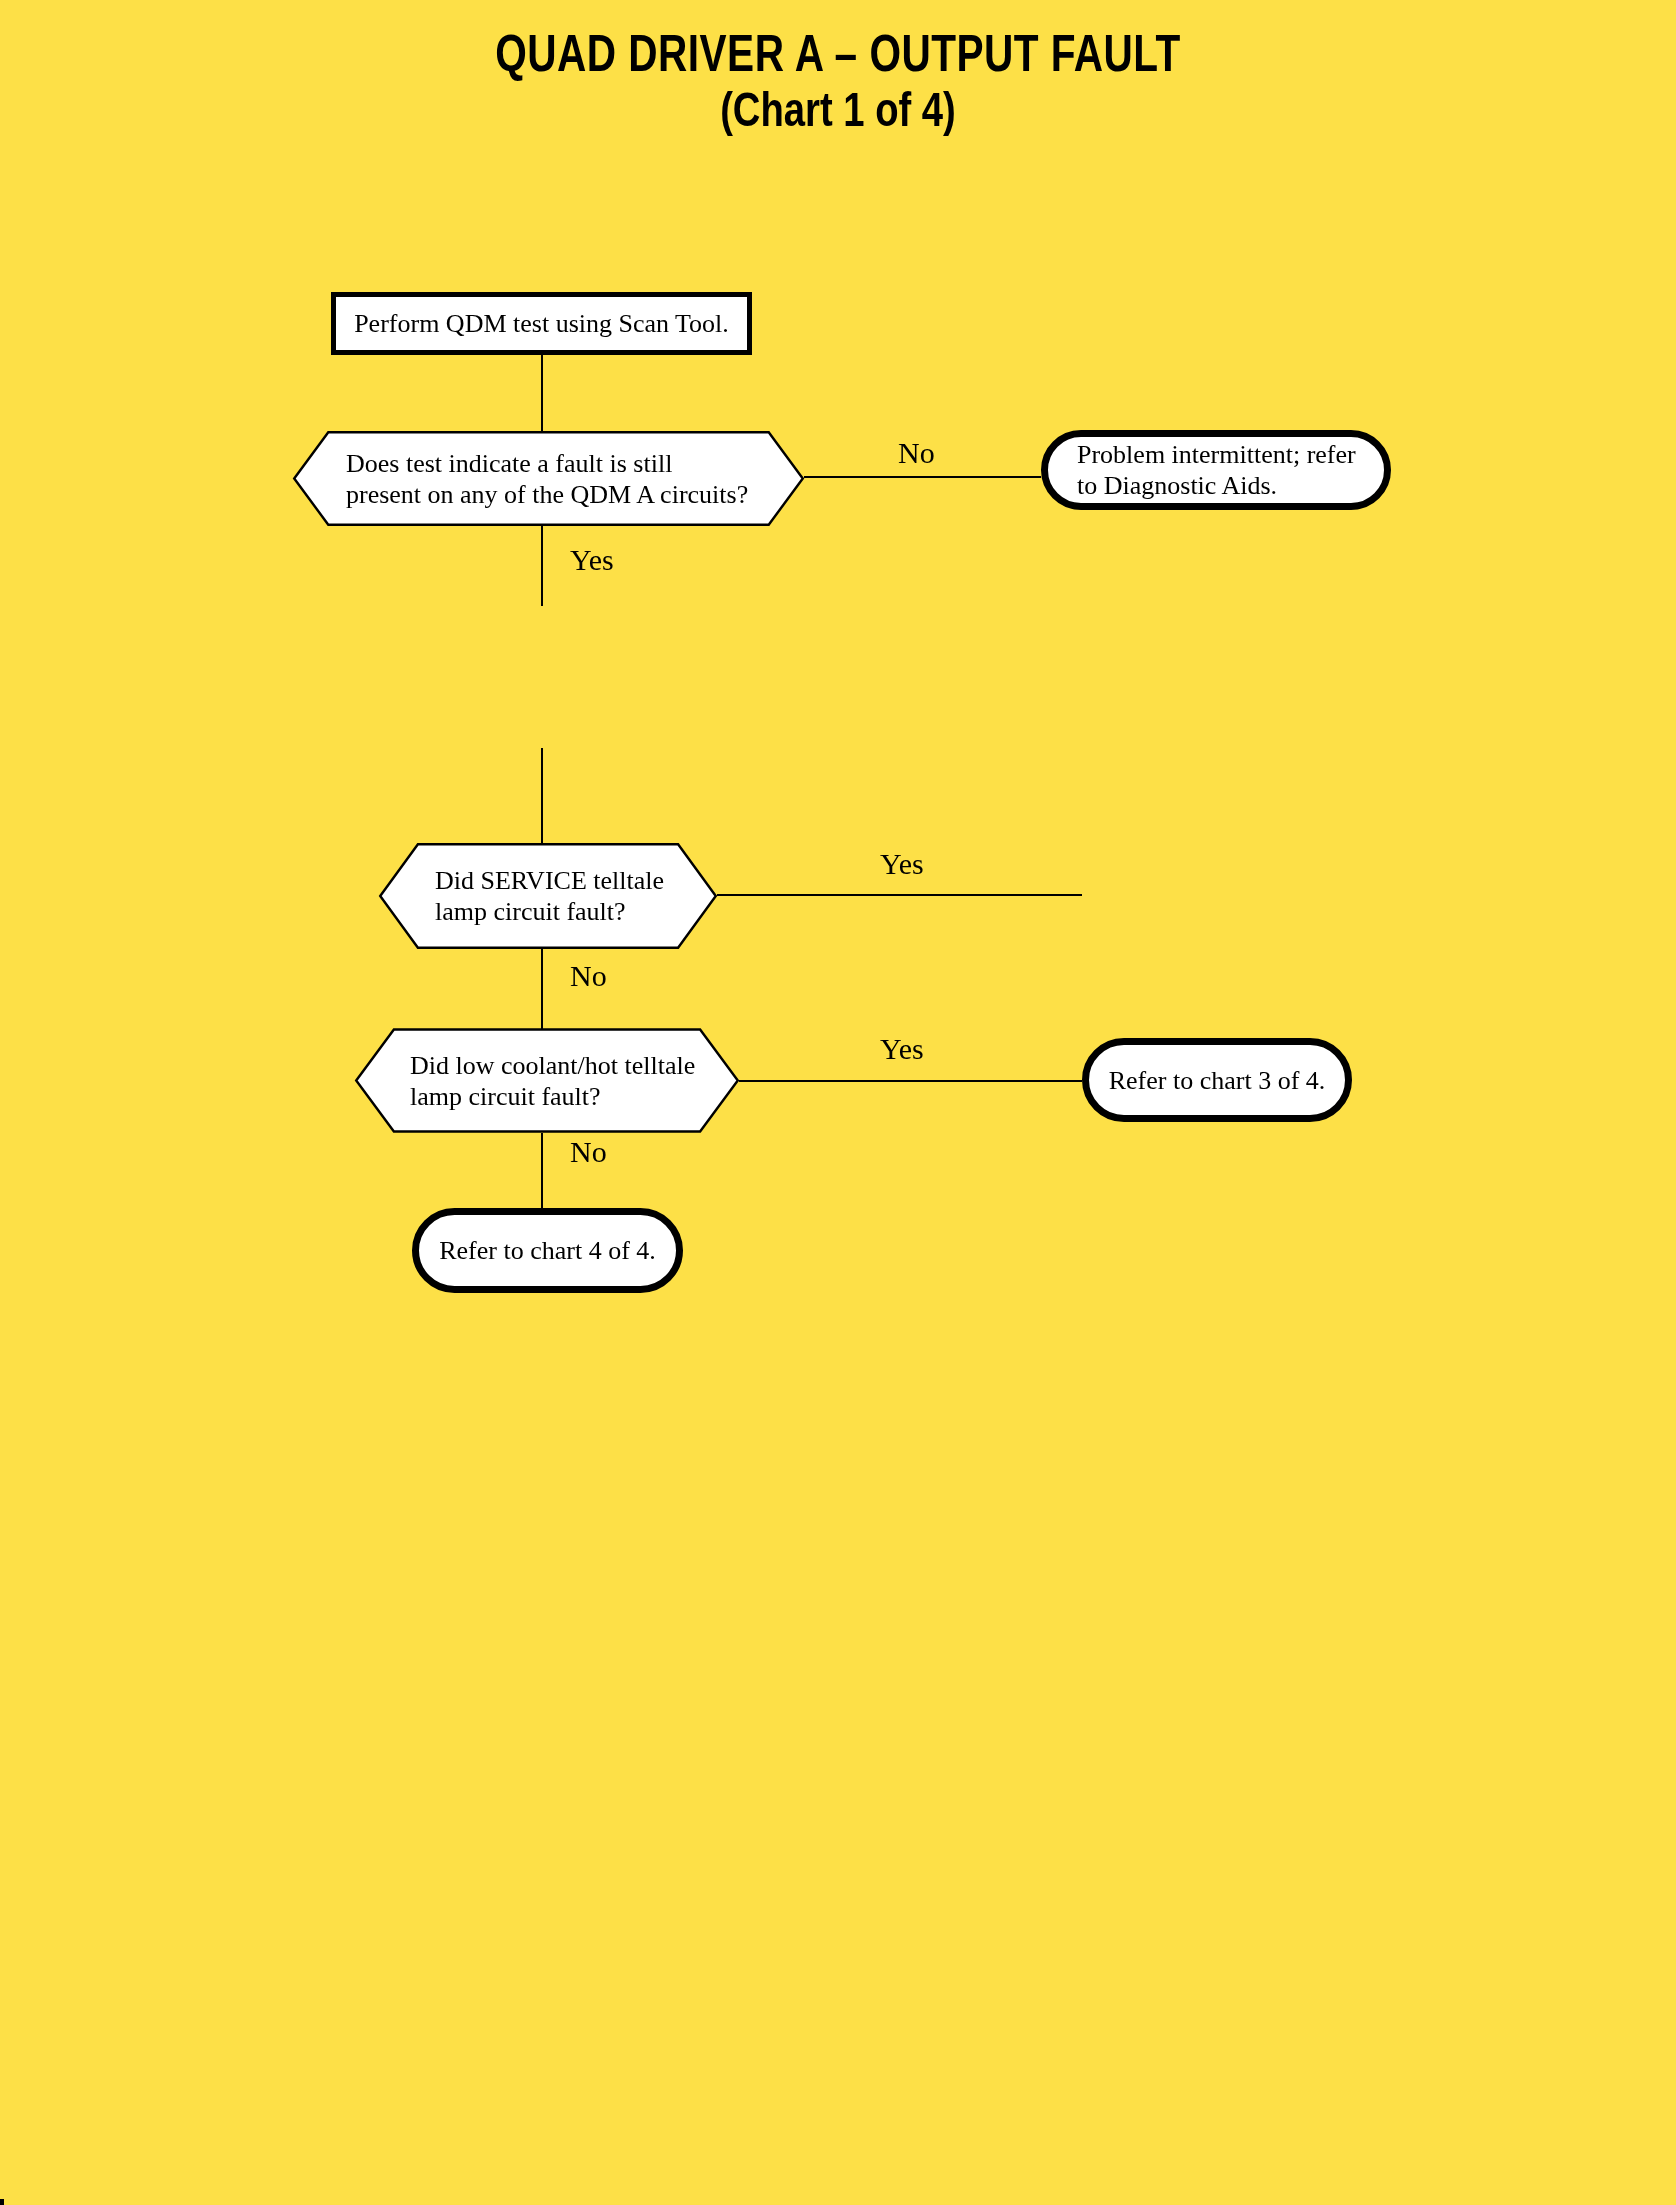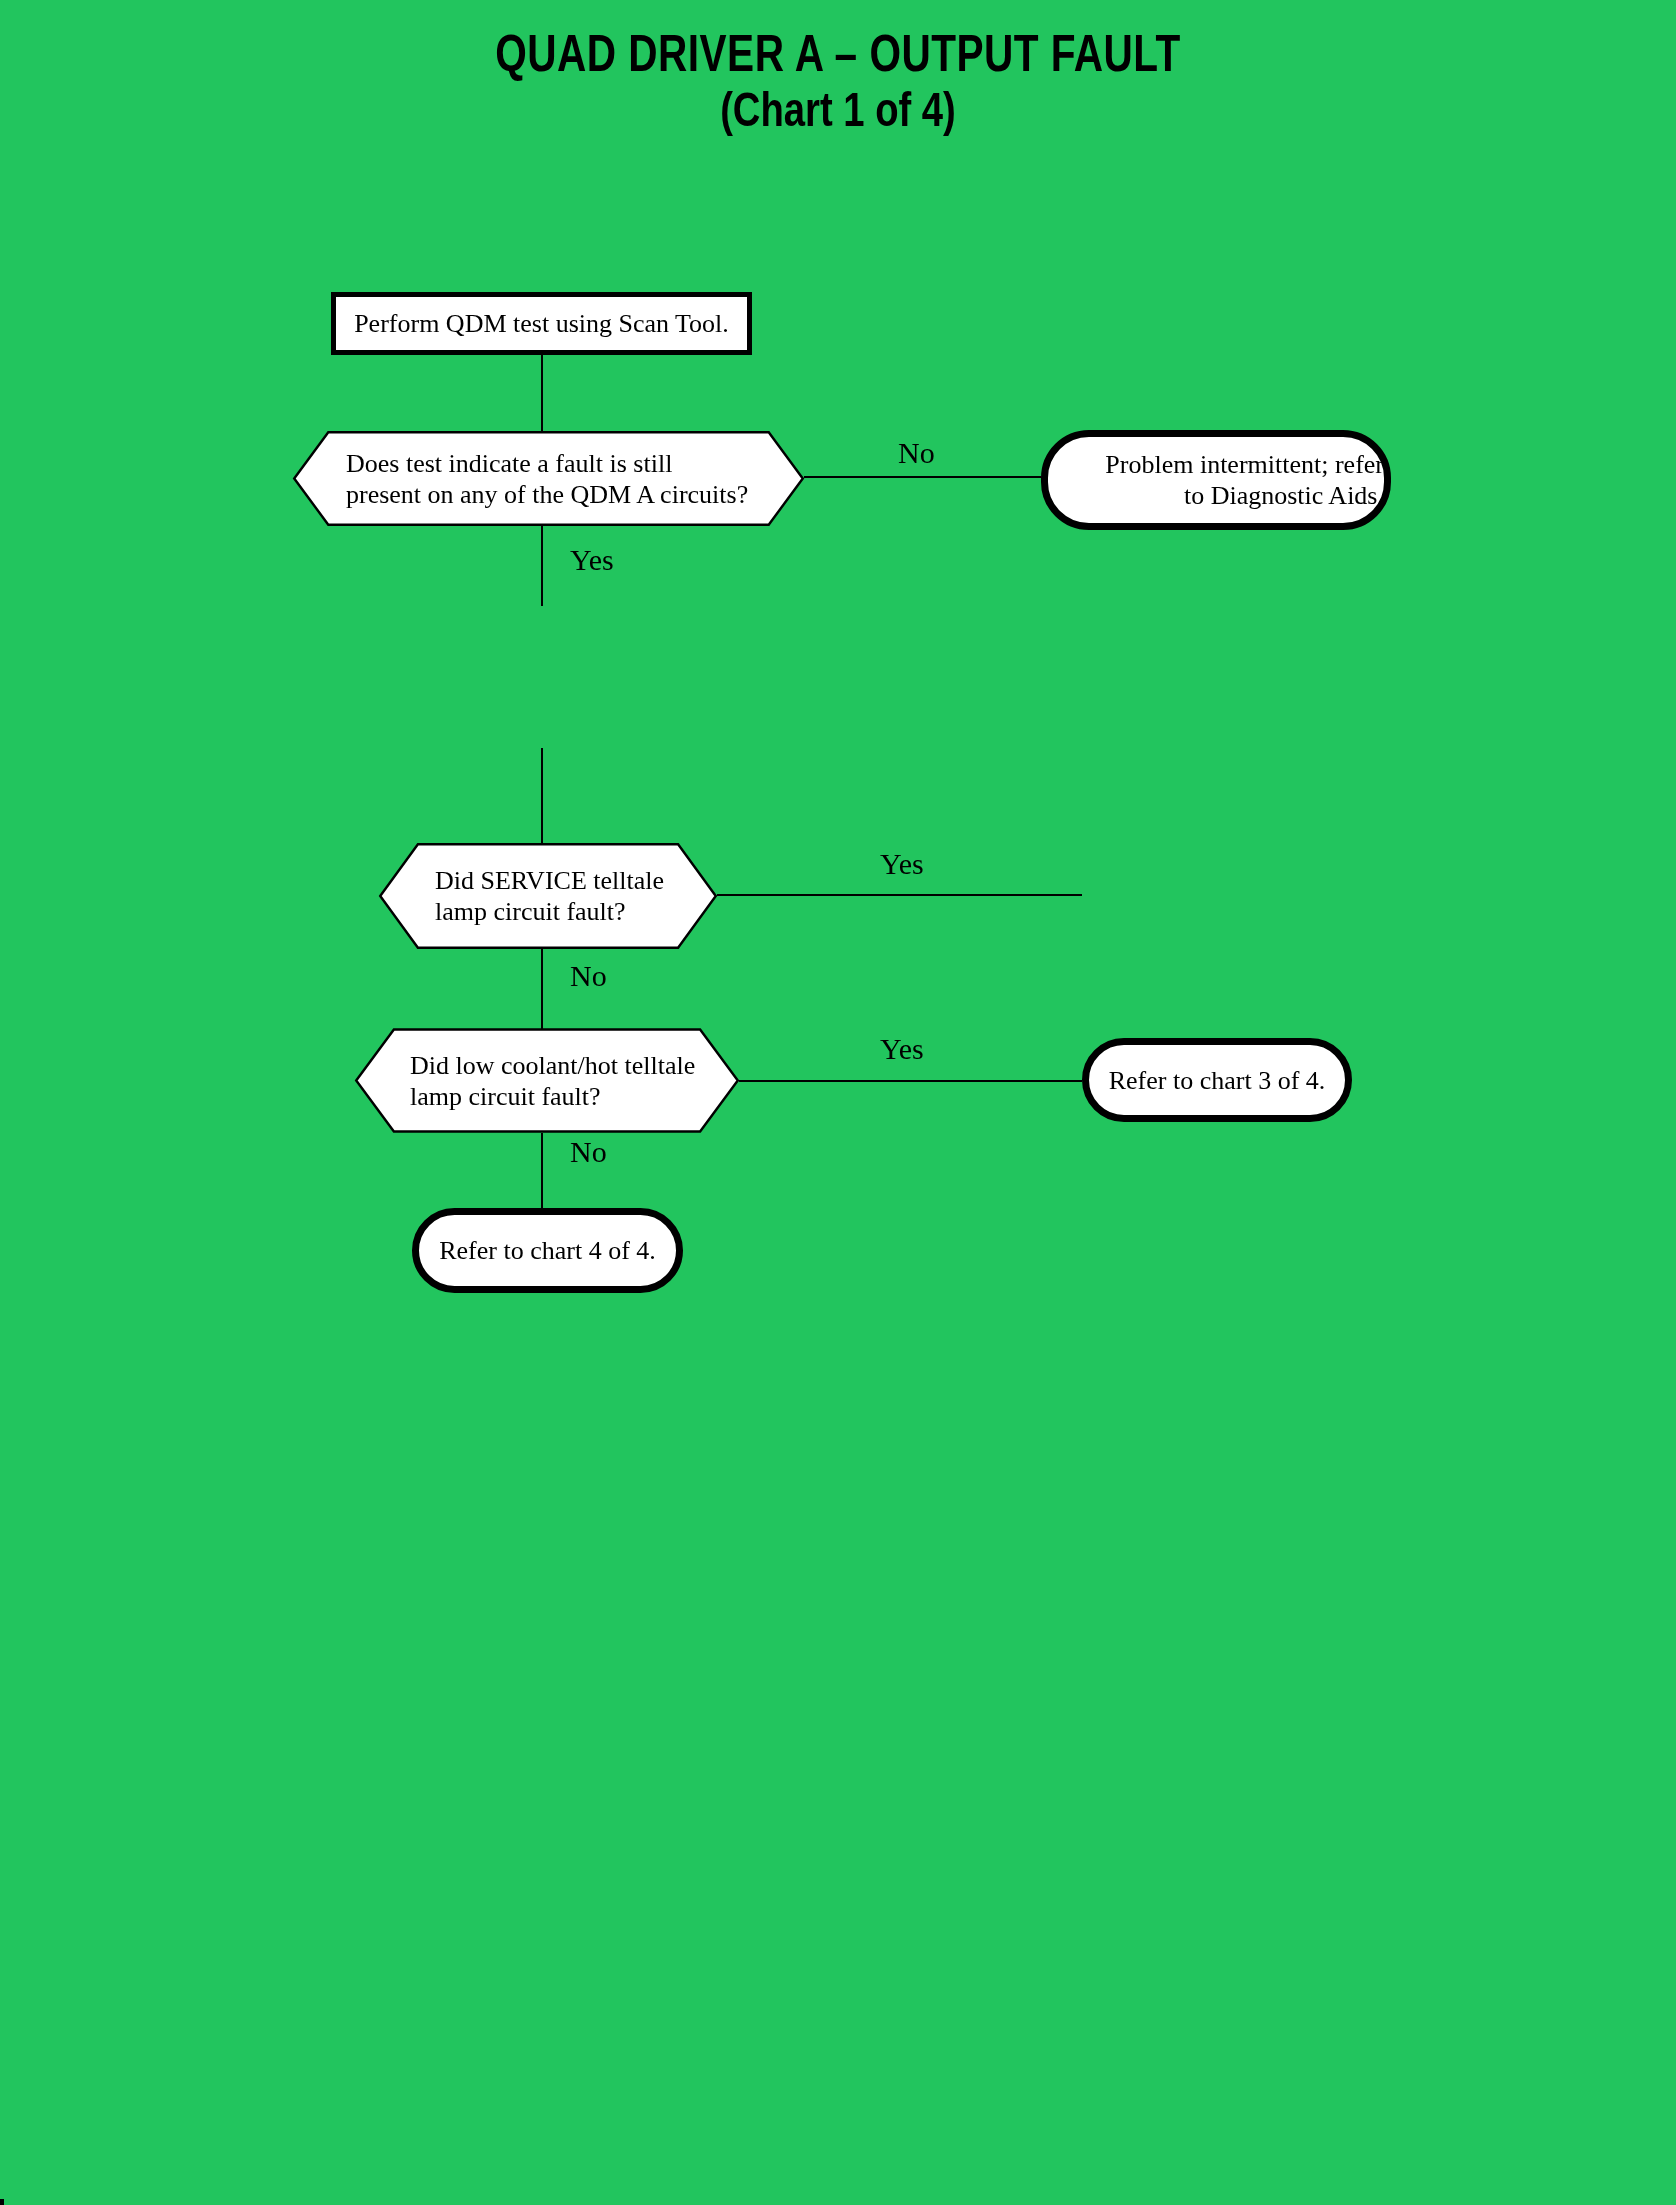--- a/index.html
+++ b/index.html
@@ -1,20 +1,20 @@
 <!DOCTYPE html>
 <html style="font-size:9.7px"><head>
 <meta charset="utf-8">
 <style>
   html, body { margin: 0; padding: 0; background: #ffffff; }
   #page {
     position: relative;
     width: 1676px;
     height: 2205px;
-    background: #22c55e;
+    background: #fde047;
     font-family: "Liberation Serif", serif;
     color: #000000;
     overflow: hidden;
   }
   .abs { position: absolute; }
 
   
   .title {
     left: 0; right: 0;
     text-align: center;
@@ -92,21 +92,21 @@
     <polygon points="2,78 58,2 782,2 838,78 782,154 58,154"></polygon>
   </svg>
   <div class="hex-text" style="left:293px; top:431px; width:511px; height:95px; padding-left:53px; box-sizing:border-box;">
     <div class="node-text">Does test indicate a fault is still</div>
     <div class="node-text">present on any of the QDM A circuits?</div>
   </div>
 
   <div class="abs line" style="left:804px; top:476px; width:237px; height:2.4px;"></div>
   <div class="abs edge-label" style="left:898px; top:439px;">No</div>
 
-  <div class="abs pill" style="left:1041px; top:430px; width:350px; height:100px; border-radius:48px; padding-left:29px;text-align:right;">
+  <div class="abs pill" style="left:1041px; top:430px; width:350px; height:80px; border-radius:48px; padding-left:29px;">
     <div class="node-text">Problem intermittent; refer</div>
     <div class="node-text">to Diagnostic Aids.</div>
   </div>
 
   <div class="abs line" style="left:541px; top:526px; width:2.4px; height:80px;"></div>
   <div class="abs edge-label" style="left:570px; top:546px;">Yes</div>
 
 
   <div class="abs line" style="left:541px; top:748px; width:2.4px; height:95px;"></div>
 

